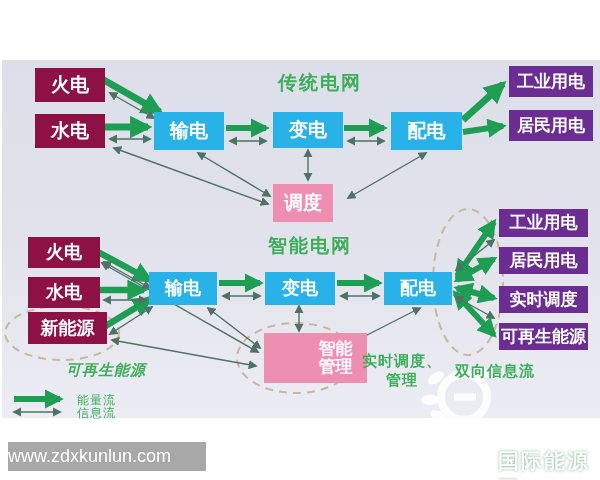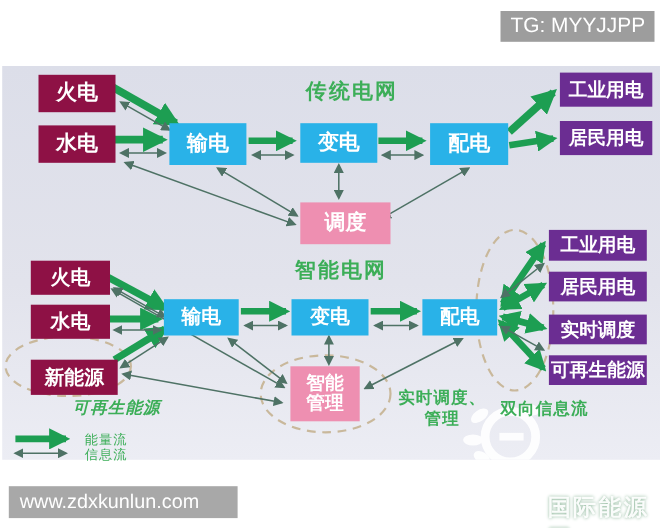--- a/index.html
+++ b/index.html
@@ -10,21 +10,21 @@
   }
   .page{position:absolute;inset:0;}
 
   
   .badge{
     position:absolute;background:#a0a0a0;color:#ffffff;
     display:flex;align-items:center;
     font-family:"Liberation Sans","DejaVu Sans",sans-serif;
   }
   .tg-badge{left:455px;top:10px;width:131px;height:28px;font-size:19px;padding-left:9px;background:#9d9d9d;}
-  .site-badge{left:8px;top:442px;width:198px;height:29px;font-size:18px;padding-left:10px;background:#a8a8a8;}
+  .site-badge{left:8px;top:442px;width:198px;height:29px;font-size:18px;background:#a8a8a8;}
 
   
   .diagram{
     position:absolute;left:2px;top:60px;width:598px;height:358px;
     background:linear-gradient(180deg,#dcdee9 0%,#e2e3ec 55%,#ecedf4 100%);
   }
   svg.arrows{position:absolute;left:0;top:0;width:598px;height:358px;}
 
   .box{
     position:absolute;display:flex;align-items:center;justify-content:center;
@@ -49,23 +49,20 @@
   .wm-site{position:absolute;left:499px;top:375px;font-size:11px;font-weight:bold;
     color:rgba(255,255,255,0.95);letter-spacing:1px;}
   .wm-name{position:absolute;left:496px;top:387px;font-size:21px;font-weight:bold;
     color:rgba(255,255,255,0.93);letter-spacing:2px;text-shadow:0 0 3px #86b294;}
 </style>
 </head>
 <body>
 
 <div class="page">
 
-  <div class="badge tg-badge">
-    <span>TG: MYYJJPP</span>
-  </div>
 
   <div class="diagram">
 
     <svg class="arrows" viewBox="0 0 598 358">
       <defs>
         <marker id="mE" viewBox="0 0 10 10" refX="8" refY="5" markerWidth="3.2" markerHeight="3.2" orient="auto-start-reverse">
           <path d="M0,0 L10,5 L0,10 z" fill="#1d9e52"></path>
         </marker>
         <marker id="mI" viewBox="0 0 10 10" refX="8" refY="5" markerWidth="6.5" markerHeight="6.5" orient="auto-start-reverse">
           <path d="M0,0 L10,5 L0,10 z" fill="#4e7265"></path>
@@ -147,38 +144,38 @@
     <div class="box maroon" style="left:33px;top:8px;width:70px;height:34px;font-size:19px;">火电</div>
     <div class="box maroon" style="left:33px;top:54px;width:70px;height:34px;font-size:19px;">水电</div>
 
     <div class="box cyan" style="left:152px;top:52px;width:70px;height:38px;font-size:19px;">输电</div>
     <div class="box cyan" style="left:271px;top:52px;width:70px;height:36px;font-size:19px;">变电</div>
     <div class="box cyan" style="left:389px;top:52px;width:71px;height:38px;font-size:19px;">配电</div>
 
     <div class="box purple" style="left:507px;top:6px;width:84px;height:31px;font-size:17px;">工业用电</div>
     <div class="box purple" style="left:507px;top:50px;width:84px;height:31px;font-size:17px;">居民用电</div>
 
-    <div class="box pink" style="left:271px;top:124px;width:82px;height:38px;font-size:19px;color:#ffffff;">调度</div>
+    <div class="box pink" style="left:271px;top:124px;width:60px;height:38px;font-size:19px;color:#ffffff;">调度</div>
 
     <div class="g-title" style="left:266px;top:173px;">智能电网</div>
 
     <div class="box maroon" style="left:26px;top:177px;width:72px;height:31px;font-size:18px;">火电</div>
     <div class="box maroon" style="left:26px;top:217px;width:72px;height:31px;font-size:18px;">水电</div>
-    <div class="box maroon" style="left:26px;top:267px;width:79px;height:32px;font-size:18px;">新能源</div>
+    <div class="box maroon" style="left:26px;top:252px;width:79px;height:32px;font-size:18px;">新能源</div>
 
     <div class="box cyan" style="left:147px;top:212px;width:68px;height:33px;font-size:18px;">输电</div>
     <div class="box cyan" style="left:263px;top:212px;width:70px;height:33px;font-size:18px;">变电</div>
     <div class="box cyan" style="left:382px;top:212px;width:68px;height:33px;font-size:18px;">配电</div>
 
     <div class="box purple" style="left:497px;top:149px;width:89px;height:28px;font-size:17px;">工业用电</div>
     <div class="box purple" style="left:497px;top:187px;width:89px;height:27px;font-size:17px;">居民用电</div>
     <div class="box purple" style="left:497px;top:226px;width:89px;height:27px;font-size:17px;">实时调度</div>
     <div class="box purple" style="left:497px;top:263px;width:89px;height:27px;font-size:17px;">可再生能源</div>
 
-    <div class="box pink" style="left:262px;top:273px;width:63px;height:50px;font-size:17px;flex-direction:column;">
+    <div class="box pink" style="left:262px;top:273px;width:63px;height:50px;font-size:17px;flex-direction:column;padding-left:40px;">
       <span>智能</span>
       <span>管理</span>
     </div>
 
     <div class="g-label" style="left:64px;top:301px;font-style:italic;">可再生能源</div>
     <div class="g-label" style="left:355px;top:292px;width:90px;text-align:center;">
       <span style="display:block;">实时调度、</span>
       <span style="display:block;">管理</span>
     </div>
     <div class="g-label" style="left:453px;top:302px;">双向信息流</div>

